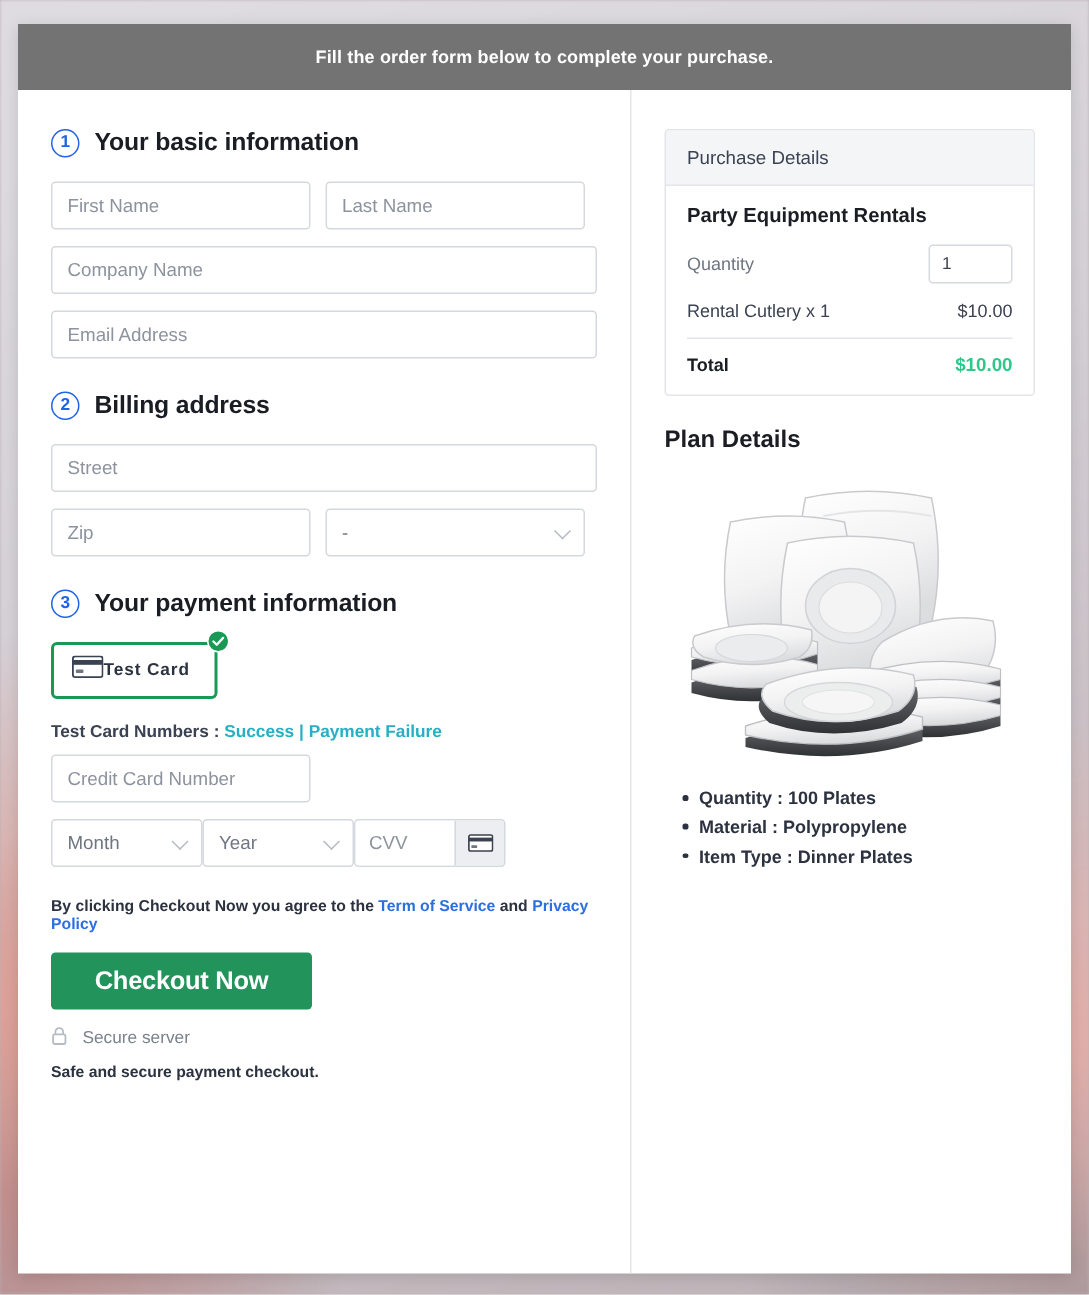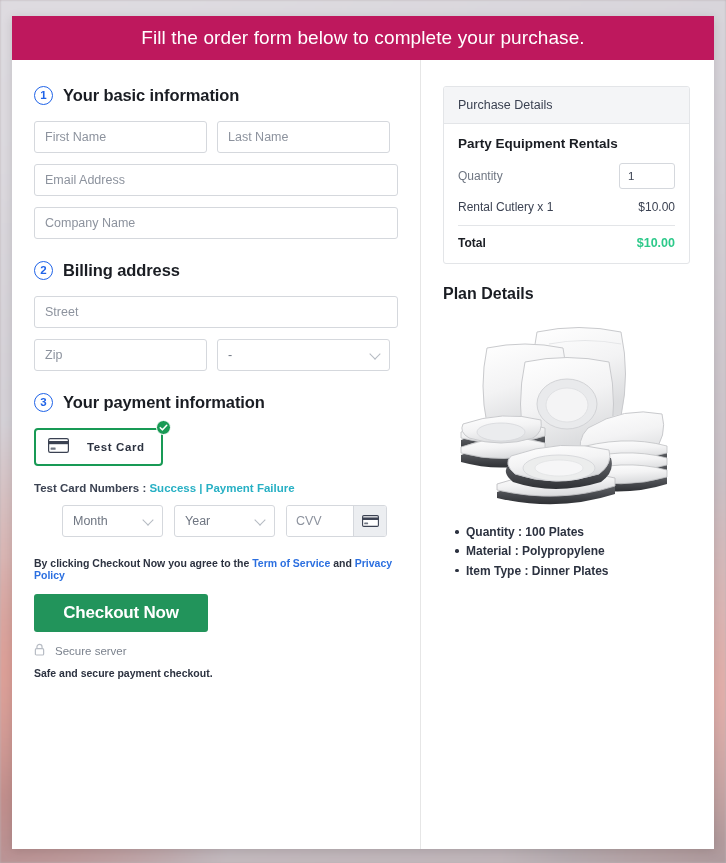--- a/index.html
+++ b/index.html
@@ -42,27 +42,28 @@
     z-index: 2;
     box-shadow: 0 2px 10px rgba(0,0,0,0.13);
     display: flex;
     flex-direction: column;
     overflow: hidden;
   }
 
   #banner {
     height: 44px;
     flex: 0 0 44px;
-    background: #be185d;
+    background: #737373;
     color: #ffffff;
     display: flex;
     align-items: center;
     justify-content: center;
-    font-size: 19px;
+    font-size: 12px;
     letter-spacing: 0.1px;
+    font-weight: bold;
   }
 
   #card-body {
     flex: 1 1 auto;
     display: flex;
     min-height: 0;
   }
 
   
   #form-col {
@@ -154,21 +155,21 @@
     display: inline-block;
     margin-bottom: 16px;
   }
   #test-card-tile {
     border: 2px solid #189a55;
     border-radius: 4px;
     height: 38px;
     padding: 0 16px 0 12px;
     display: flex;
     align-items: center;
-    gap: 18px;
+    gap: 0;
     background: #fff;
     cursor: pointer;
   }
   #test-card-tile .label {
     font-size: 11.5px;
     font-weight: 700;
     color: #2c3240;
     letter-spacing: 0.6px;
   }
   .check-badge {
@@ -191,23 +192,21 @@
   }
   #test-numbers a {
     color: #27b0c4;
     text-decoration: none;
     font-weight: 700;
   }
   #test-numbers .pipe { color: #27b0c4; }
 
   #exp-row {
     display: flex;
-    gap: 11px;
     margin-top: 11px;
-    margin-left: 28px;
   }
   #exp-row .sel { width: 101px; flex: 0 0 101px; }
 
   #cvv-group {
     display: flex;
     width: 101px;
     flex: 0 0 101px;
     height: 32px;
     border: 1px solid #d5d8dd;
     border-radius: 3px;
@@ -385,24 +384,24 @@
       <div class="section-head">
         <span class="step-badge">1</span>
         <span class="section-title">Your basic information</span>
       </div>
 
       <div class="field-row">
         <input class="inp half" placeholder="First Name" style="">
         <input class="inp half" placeholder="Last Name" style="">
       </div>
       <div class="field-row">
+        <input class="inp full" placeholder="Company Name" style="">
+      </div>
+      <div class="field-row">
         <input class="inp full" placeholder="Email Address" style="">
-      </div>
-      <div class="field-row">
-        <input class="inp full" placeholder="Company Name" style="">
       </div>
 
       
       <div class="section-head tight">
         <span class="step-badge">2</span>
         <span class="section-title">Billing address</span>
       </div>
 
       <div class="field-row">
         <input class="inp full" placeholder="Street" style="">
@@ -436,20 +435,23 @@
           <svg width="9" height="9" viewBox="0 0 10 10">
             <path d="M1.4 5.2 L3.9 7.6 L8.6 2.5" fill="none" stroke="#ffffff" stroke-width="1.7" stroke-linecap="round" stroke-linejoin="round"></path>
           </svg>
         </span>
       </div>
 
       <div id="test-numbers">
         <span>Test Card Numbers : </span><a href="#">Success</a><span class="pipe"> | </span><a href="#">Payment Failure</a>
       </div>
 
+      <div class="field-row">
+        <input class="inp half" placeholder="Credit Card Number" style="">
+      </div>
 
       <div id="exp-row">
         <div class="sel">
           <span>Month</span>
           <span class="chev"></span>
         </div>
         <div class="sel">
           <span>Year</span>
           <span class="chev"></span>
         </div>

